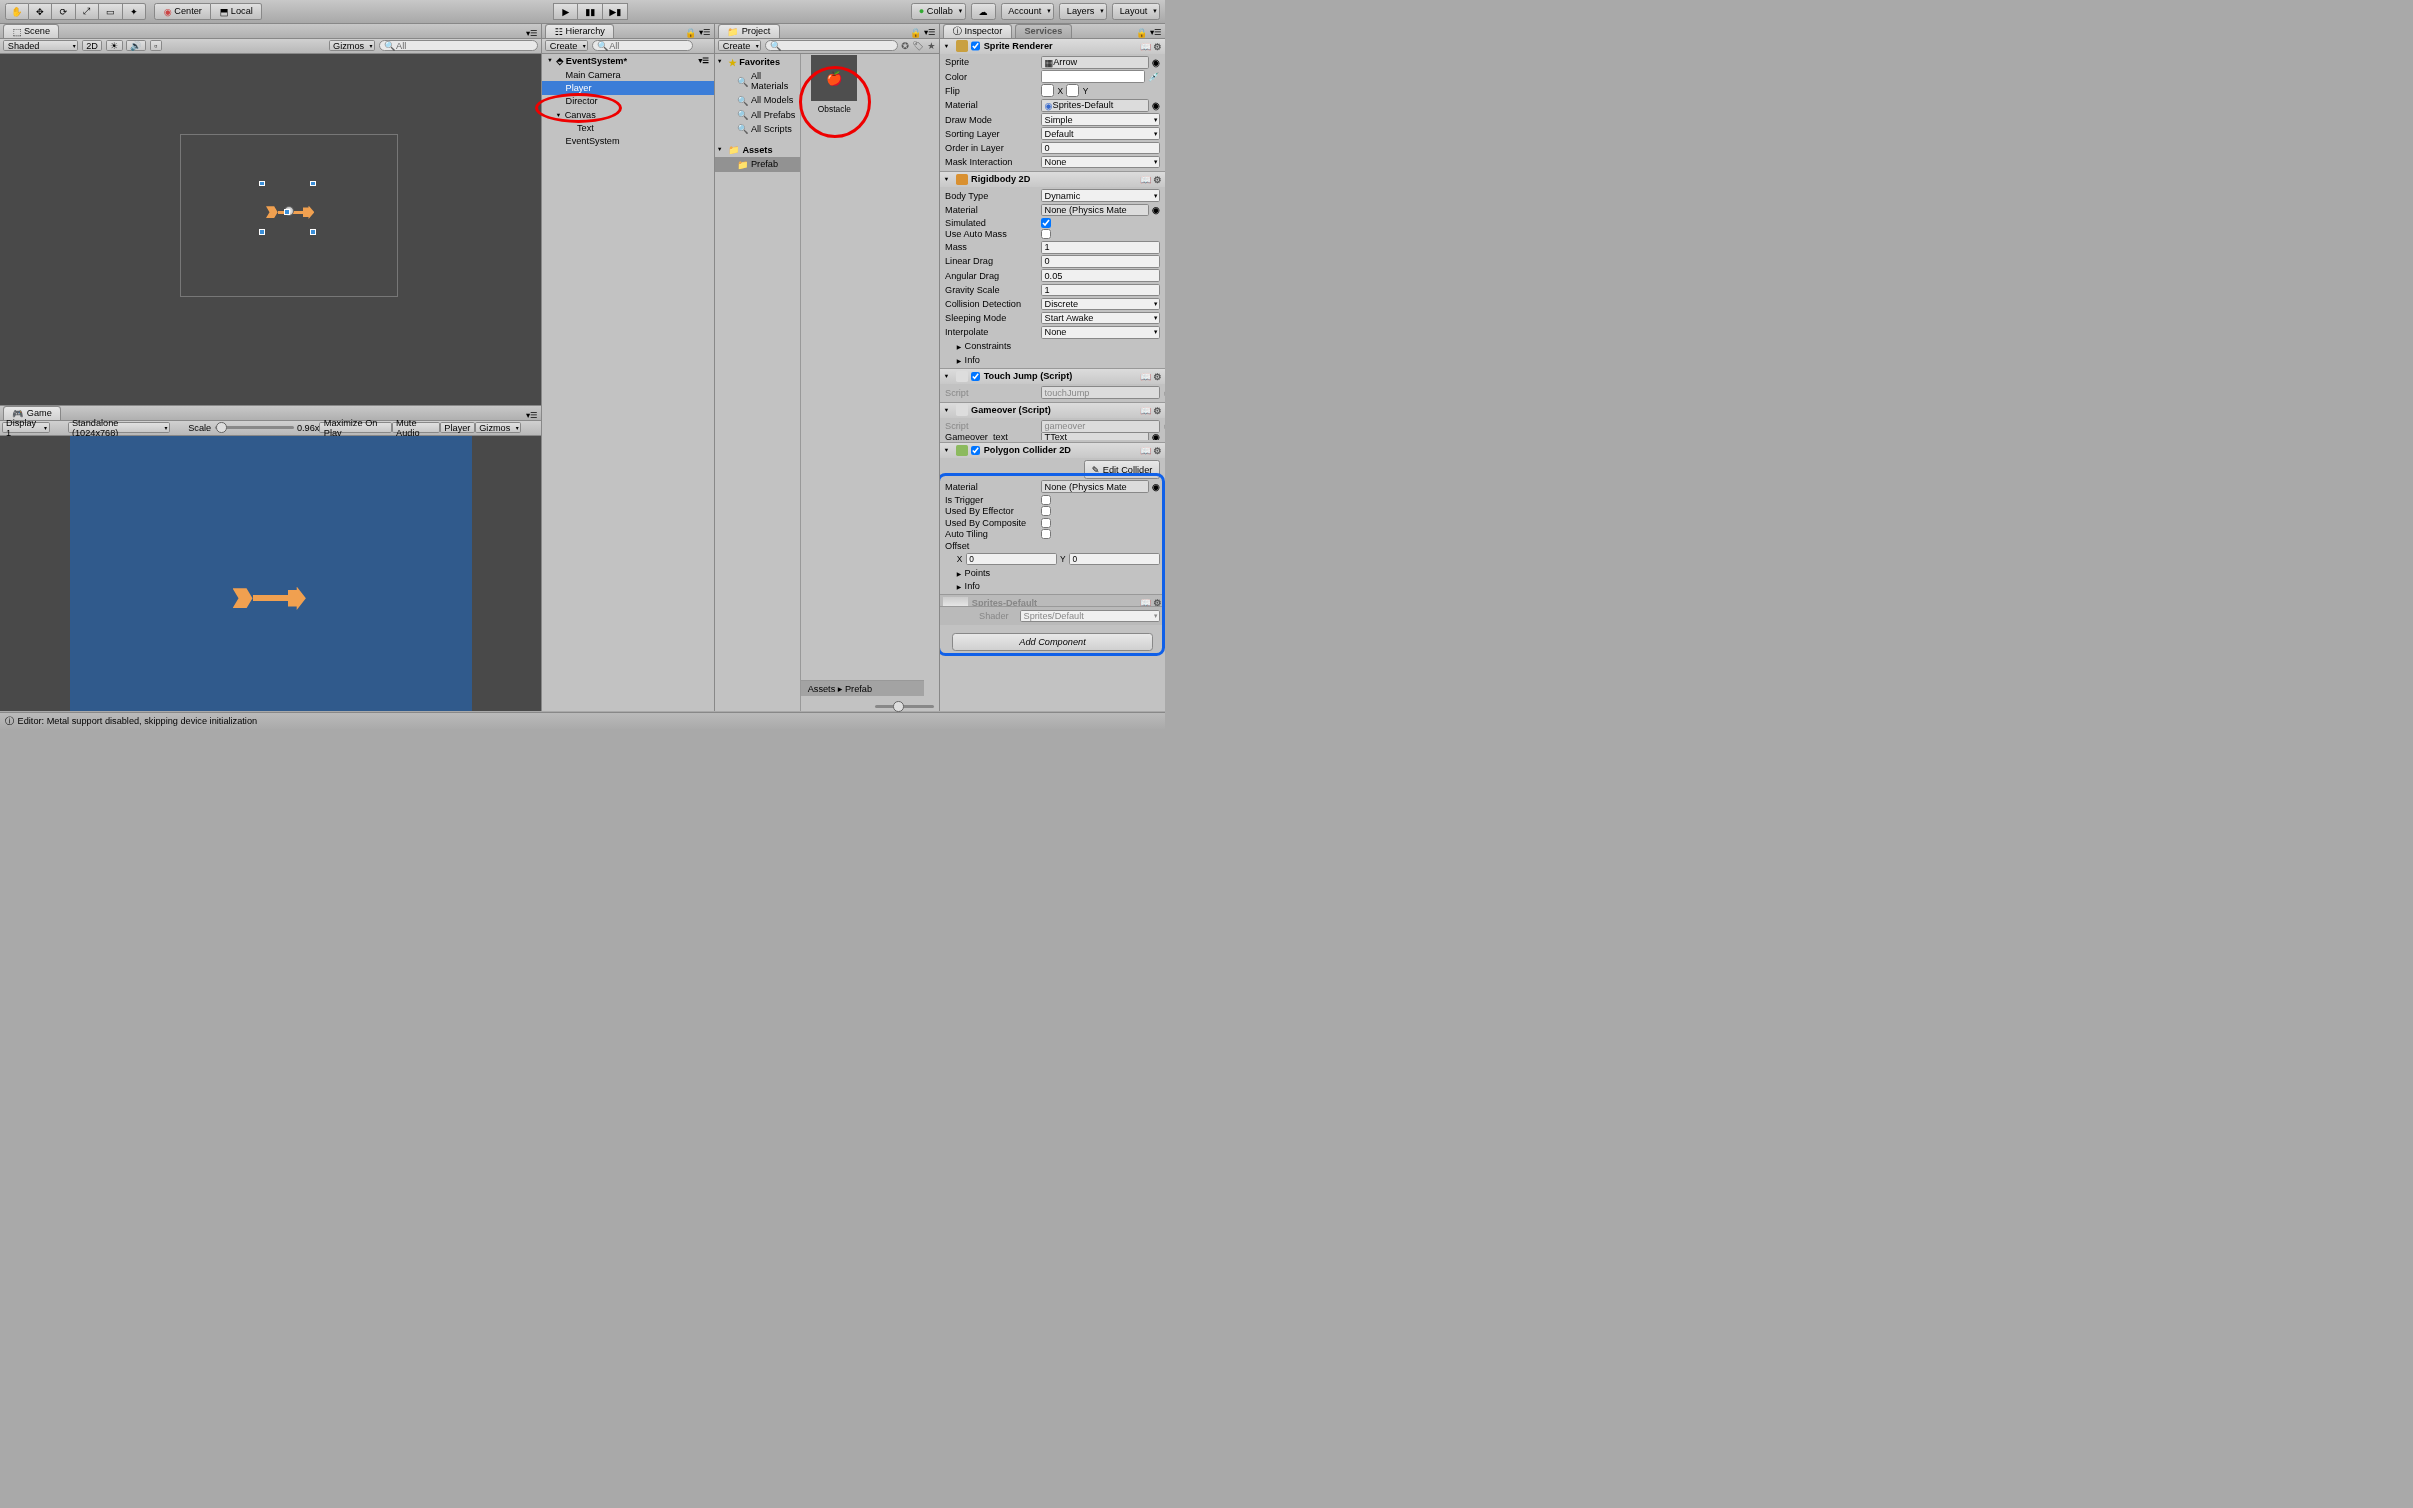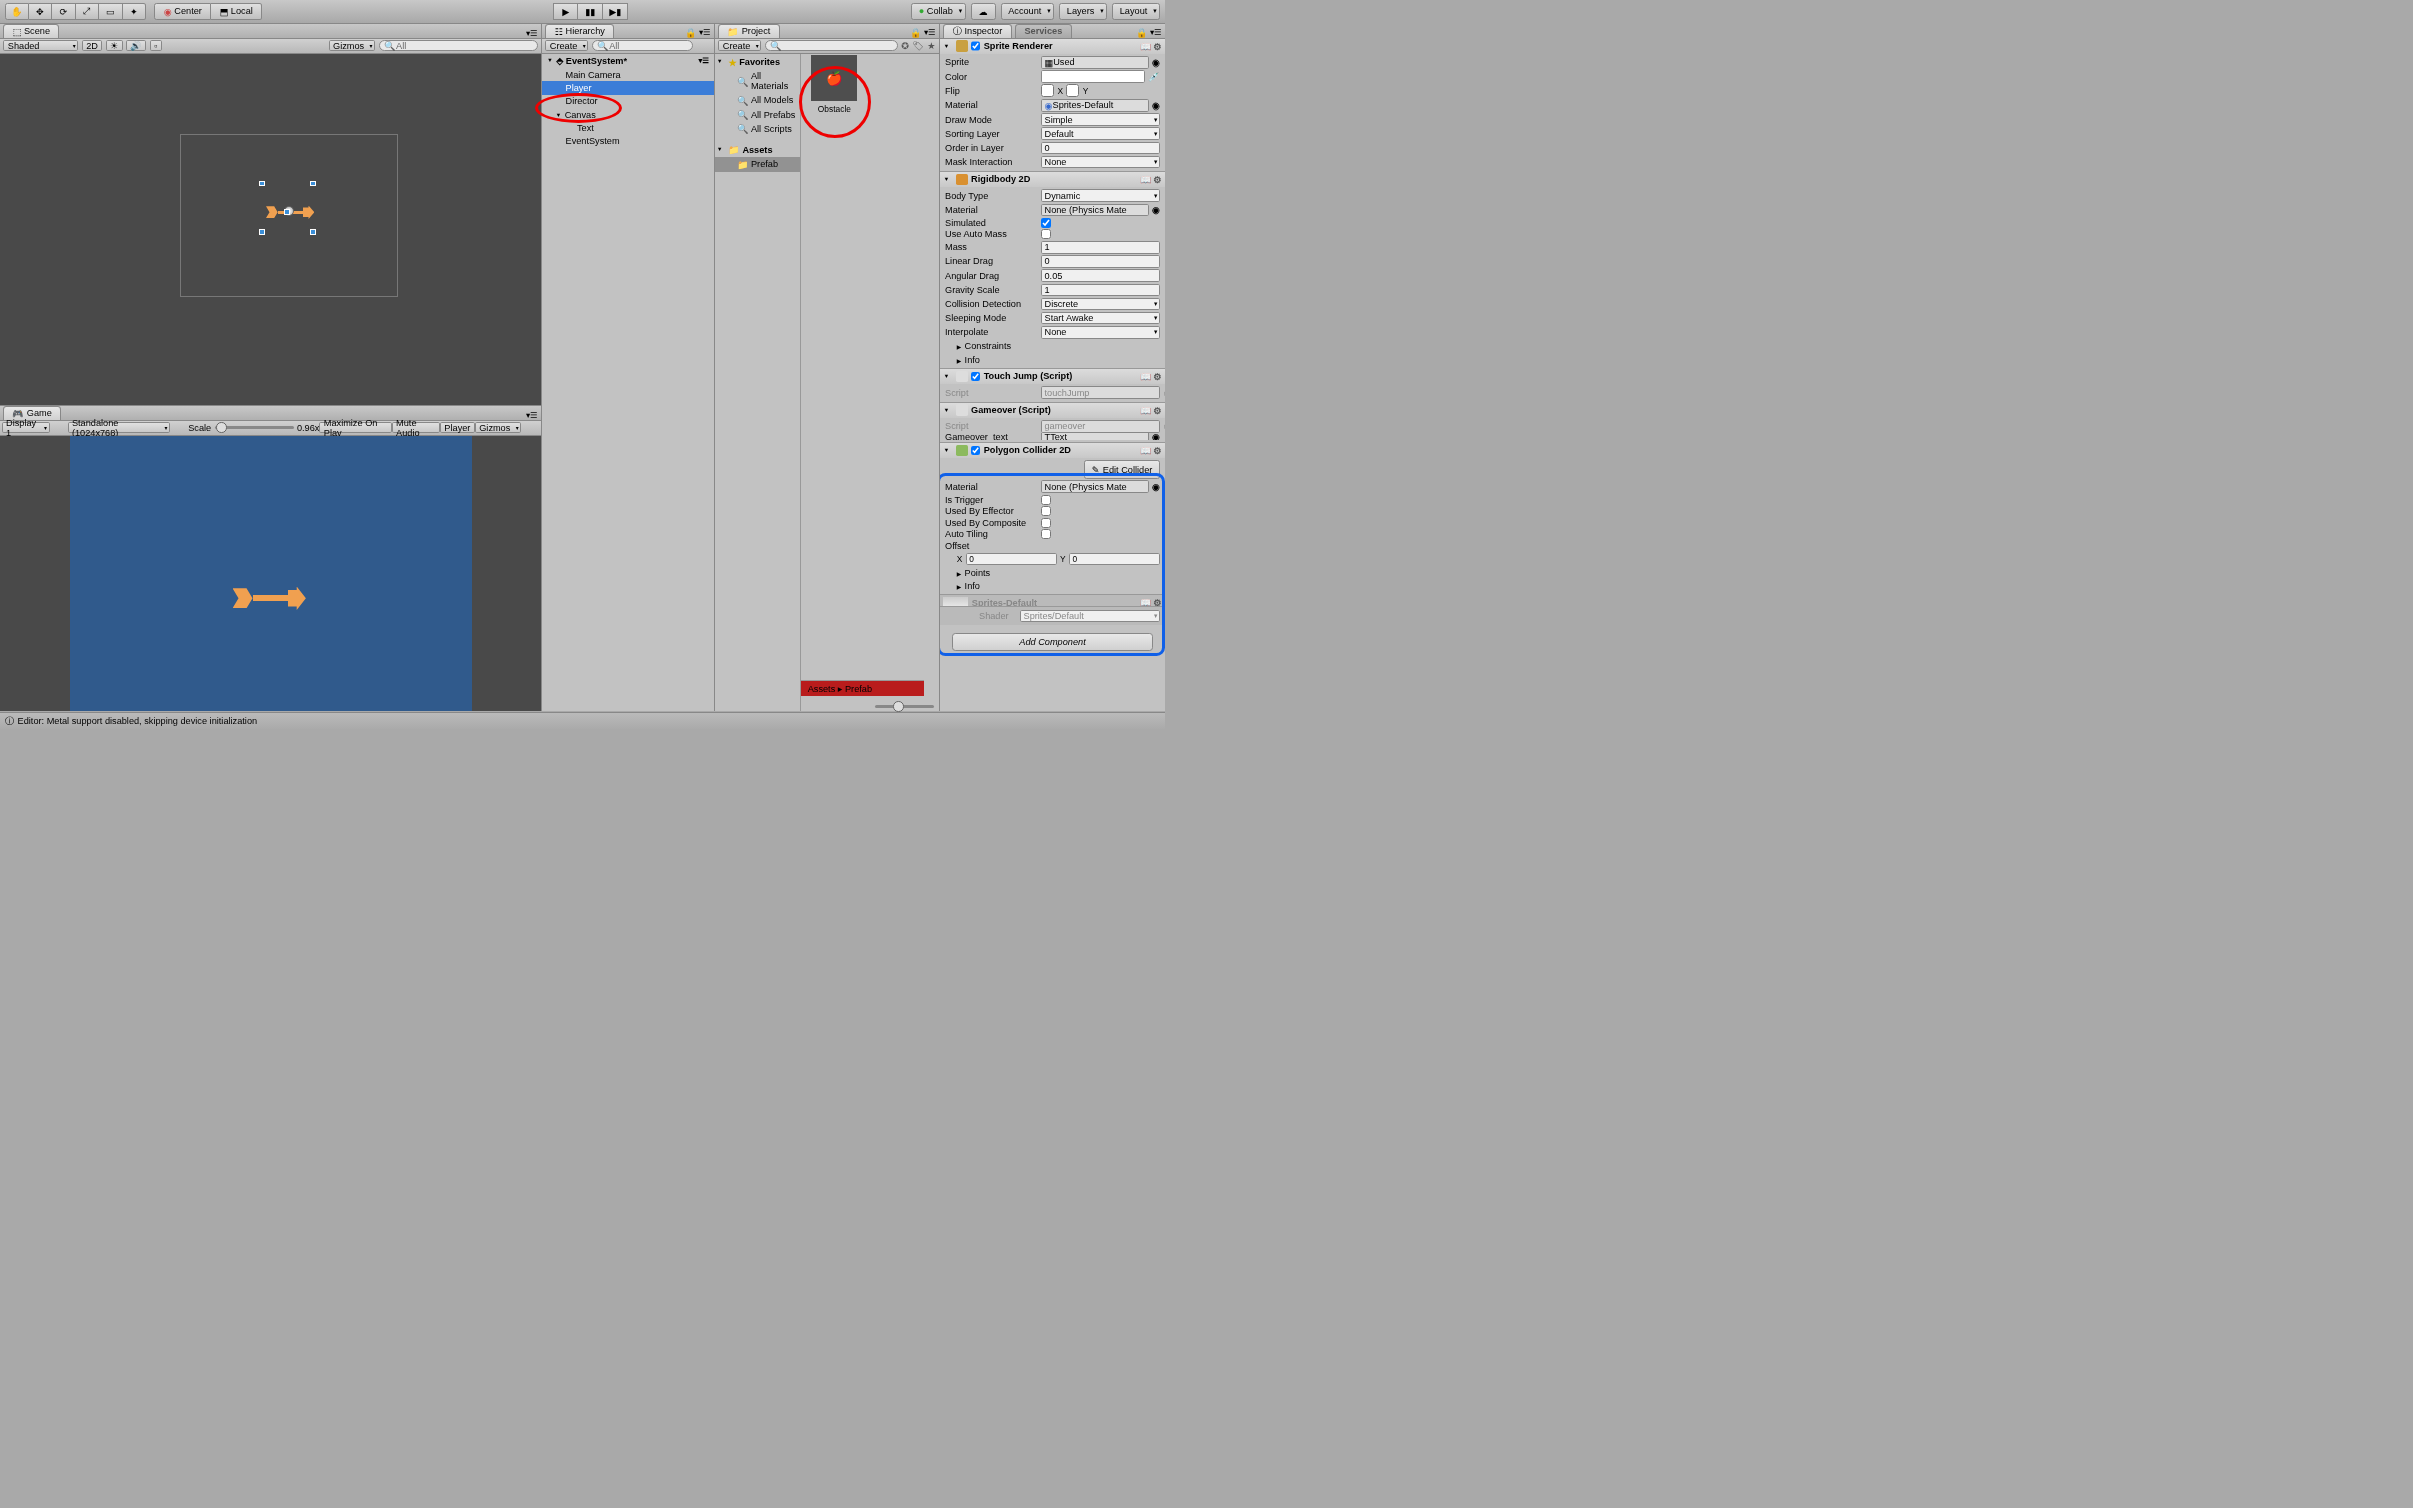--- a/index.html
+++ b/index.html
@@ -69,21 +69,21 @@
 
 
 .project-panel { width: 225px; border-right: 0.8px solid #888; background: #c2c2c2; display: flex; flex-direction: column; position: relative; }
 .project-body { flex: 1; display: flex; background: #c2c2c2; }
 .project-tree { width: 86px; border-right: 0.8px solid #999; padding: 1.7px 0; overflow: hidden;}
 .proj-item { padding: 1.7px 3.4px 1.7px 10px; font-size: 9.2px; display: flex; align-items: center; gap: 2.5px; }
 .proj-item.bold { font-weight: bold; }
 .proj-item.l2 { padding-left: 22px; }
 .proj-item.selected { background: #929292; }
 .project-grid { flex: 1; padding: 5px; position: relative; }
-.crumb-bar { padding: 1.7px 6.7px; font-size: 9.2px; border-top: 0.8px solid #999; background: #b91c1c; position:absolute; bottom:15px; left:86px; right:15px;}
+.crumb-bar { padding: 1.7px 6.7px; font-size: 9.2px; border-top: 0.8px solid #999; background: #a3a3a3; position:absolute; bottom:15px; left:86px; right:15px;}
 .prefab-item { width: 50px; text-align: center; position:absolute; left: 8.4px; top: 1.7px;}
 .prefab-thumb { width: 46px; height: 46px; background: #4e4e4e; display: flex; align-items: center; justify-content: center; margin: 0 auto; }
 .slider-bar { position:absolute; bottom:2.5px; right:5px; width:59px; height:3.4px; background:#888; border-radius:1.7px;}
 .slider-bar::after{content:""; position:absolute; left:18.4px; top:-3.4px; width:8.4px; height:8.4px; background:#ddd; border:0.8px solid #666; border-radius:50%;}
 
 
 .inspector-panel { flex: 1; background: #c2c2c2; display: flex; flex-direction: column; overflow: hidden; }
 .inspector-tabs { height: 15px; background: linear-gradient(#c8c8c8, #b0b0b0); display: flex; align-items: flex-end; border-bottom: 0.8px solid #888; }
 .inspector-body { flex: 1; overflow-y: auto; position: relative; }
 .component { border-bottom: 0.8px solid #999; }
@@ -418,21 +418,21 @@
               <span>📖</span>
               <span>⚙</span>
             </div>
           </div>
         <div class="comp-body">
           <div class="prop-row">
               <div class="prop-label">Sprite</div>
               <div class="obj-wrap">
                 <div class="prop-field object">
                   <span>▦</span>
-                  <span>Used</span>
+                  <span>Arrow</span>
                 </div>
                 <span>◉</span>
               </div>
             </div>
           <div class="prop-row">
               <div class="prop-label">Color</div>
               <div class="prop-field" style="background:#fff;"></div>
               <span style="margin-left:3.4px;">💉</span>
             </div>
           <div class="prop-row">

